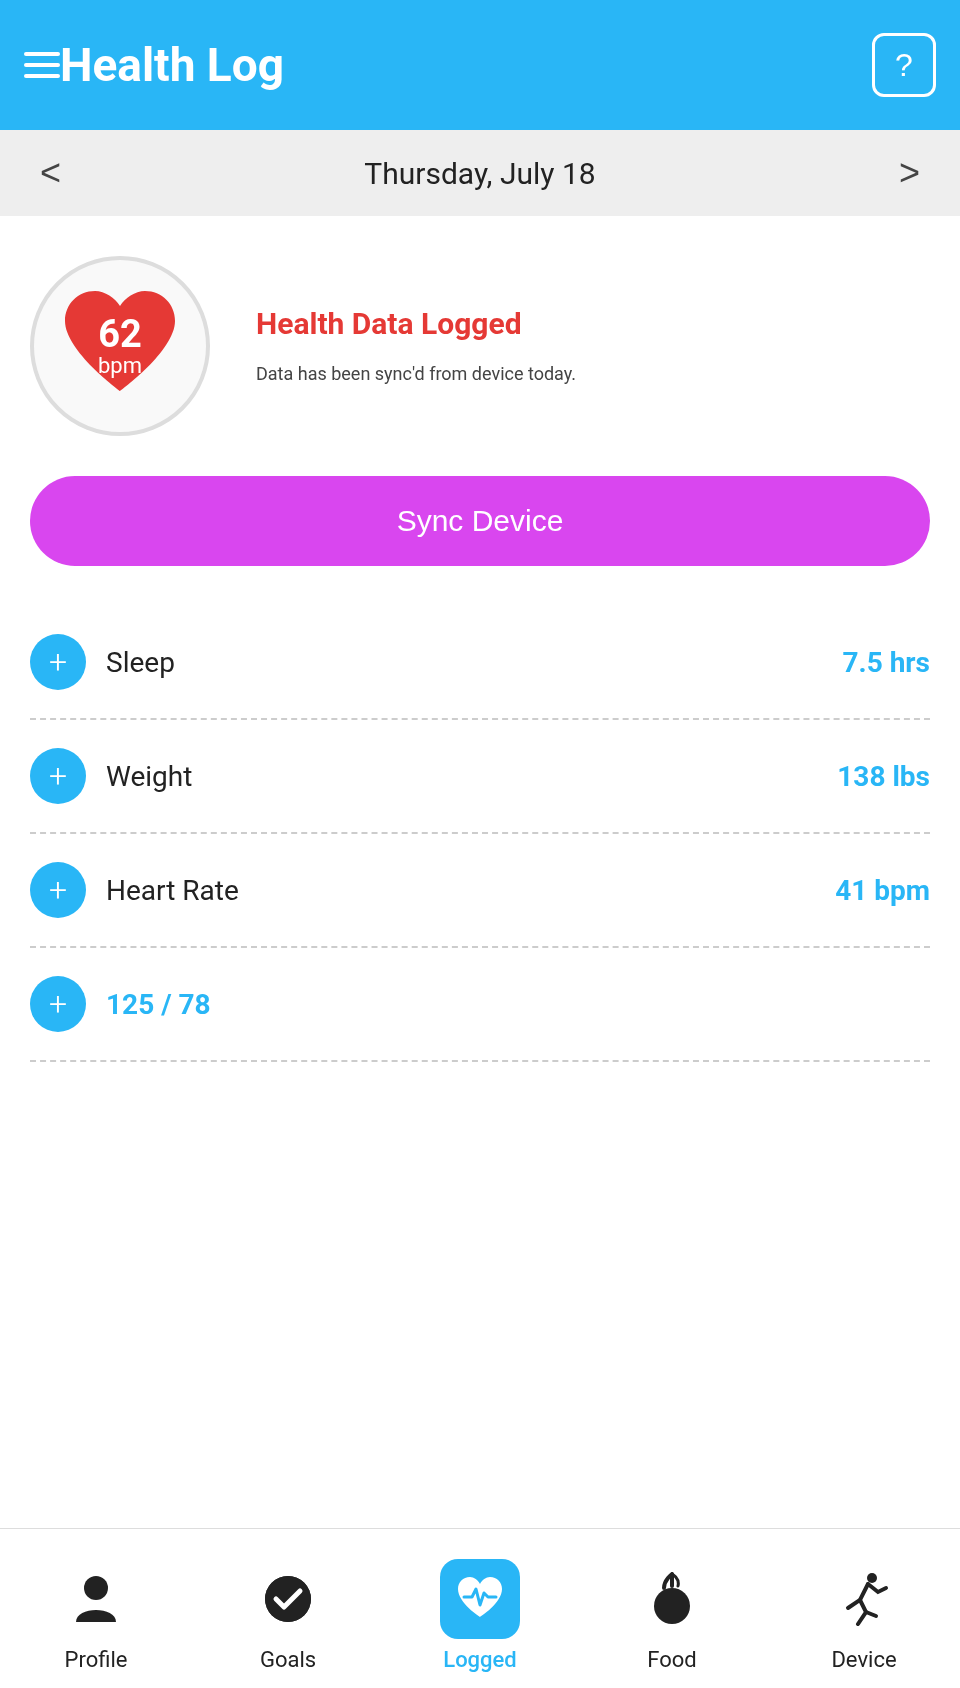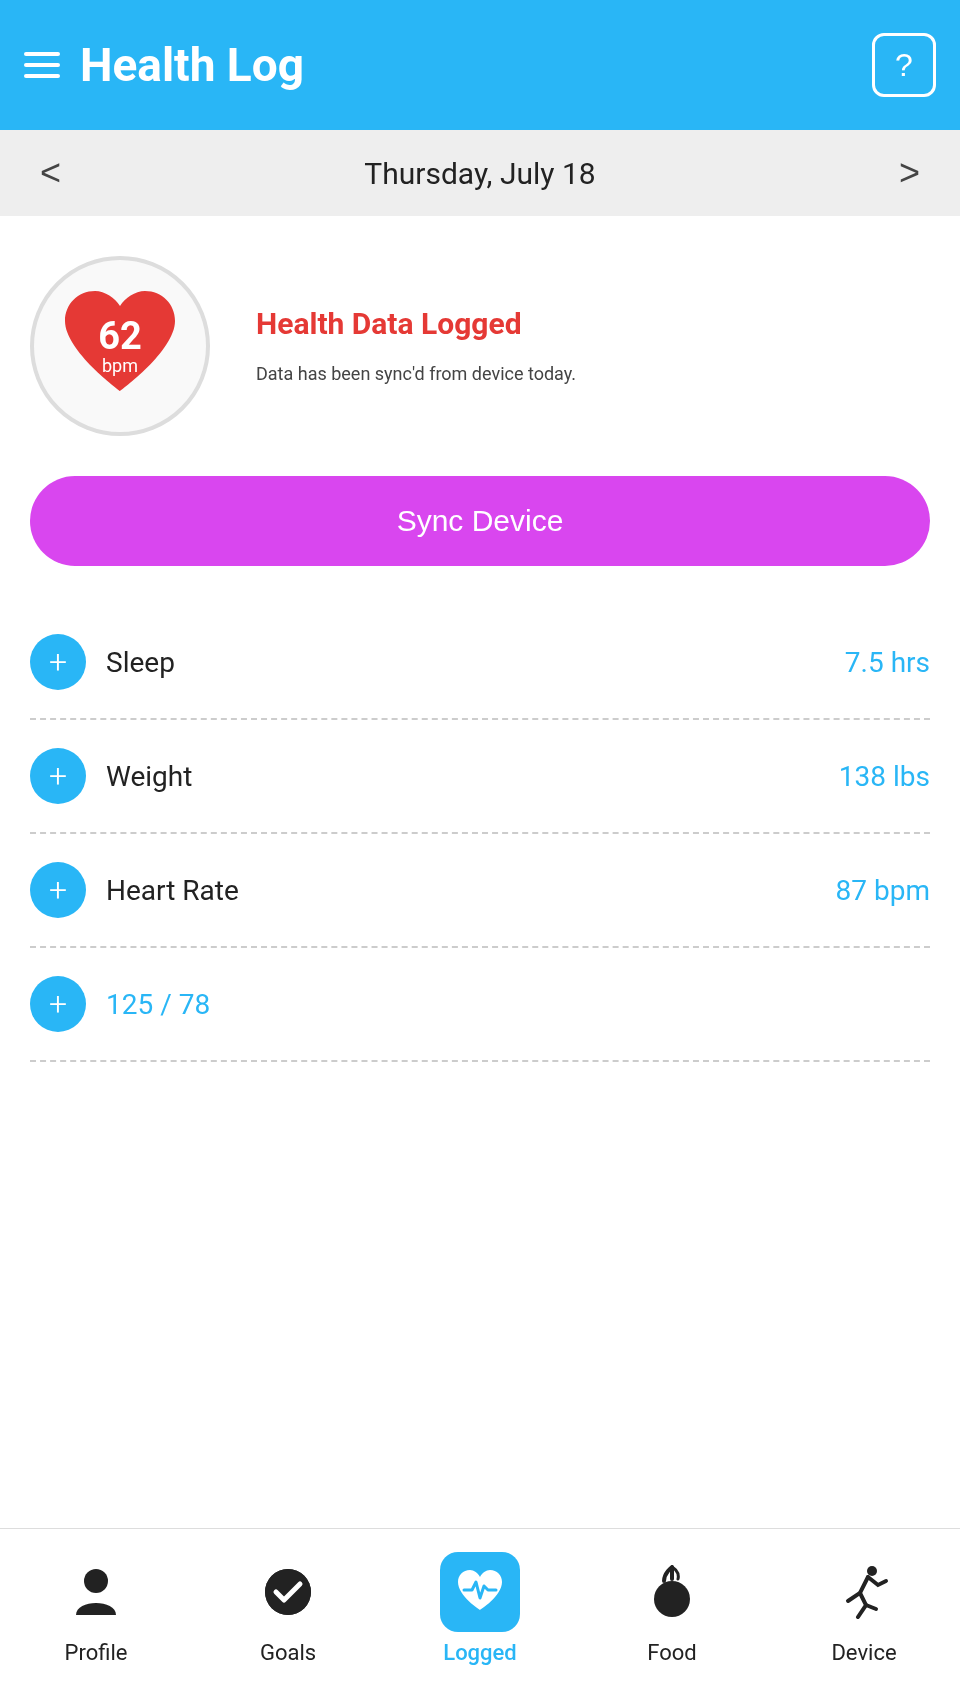--- a/index.html
+++ b/index.html
@@ -19,21 +19,20 @@
       background: #29b6f6;
       padding: 20px 24px;
       display: flex;
       align-items: center;
       justify-content: space-between;
       min-height: 130px;
     }
     .header-left {
       display: flex;
       align-items: center;
-      gap: 20px;
     }
     .hamburger-icon {
       display: flex;
       flex-direction: column;
       gap: 7px;
       cursor: pointer;
     }
     .hamburger-icon span {
       display: block;
       width: 36px;
@@ -123,21 +122,21 @@
       align-items: center;
       justify-content: center;
       color: white;
       font-weight: 700;
     }
     .heart-bpm-number {
       font-size: 38px;
       line-height: 1;
     }
     .heart-bpm-label {
-      font-size: 18px;
+      font-size: 22px;
       font-weight: 400;
     }
     .health-info {
       flex: 1;
     }
     .health-info-title {
       color: #e53935;
       font-size: 30px;
       font-weight: 700;
       margin-bottom: 20px;
@@ -191,37 +190,37 @@
       line-height: 1;
     }
     .metric-label {
       flex: 1;
       font-size: 28px;
       color: #222;
     }
     .metric-value {
       font-size: 28px;
       color: #29b6f6;
-      font-weight: 400;
+      font-weight: 700;
     }
 
     
     .bottom-nav {
       background: white;
       border-top: 1px solid #ddd;
       display: flex;
       align-items: stretch;
       min-height: 160px;
     }
     .nav-item {
       flex: 1;
       display: flex;
       flex-direction: column;
       align-items: center;
-      justify-content: center;
+      justify-content: flex-end;
       gap: 8px;
       cursor: pointer;
       padding: 16px 0;
     }
     .nav-item.active {
       background: transparent;
     }
     .nav-icon-wrap {
       width: 80px;
       height: 80px;
@@ -307,21 +306,21 @@
         <span>+</span>
       </div>
       <span class="metric-label">Weight</span>
       <span class="metric-value">138 lbs</span>
     </div>
     <div class="metric-row">
       <div class="add-circle">
         <span>+</span>
       </div>
       <span class="metric-label">Heart Rate</span>
-      <span class="metric-value">87 bpm</span>
+      <span class="metric-value">41 bpm</span>
     </div>
     <div class="metric-row">
       <div class="add-circle">
         <span>+</span>
       </div>
       <span class="metric-value">125 / 78</span>
     </div>
   </div>
 
 </div>

